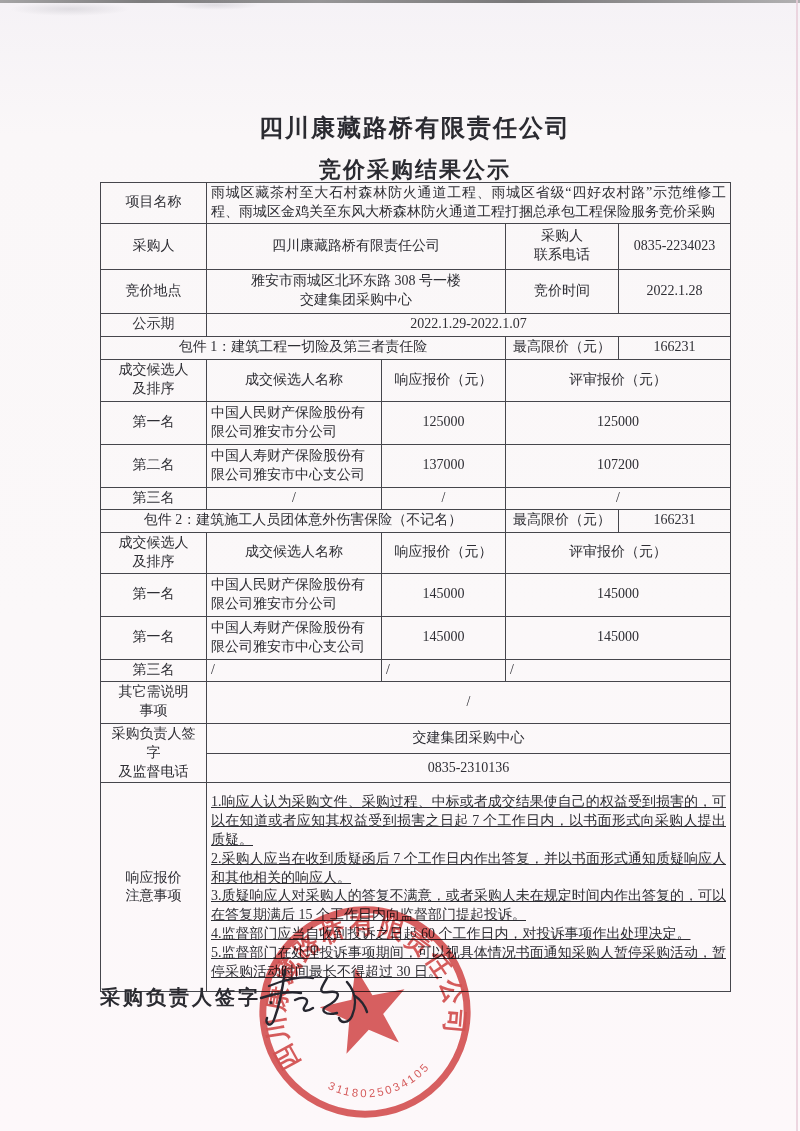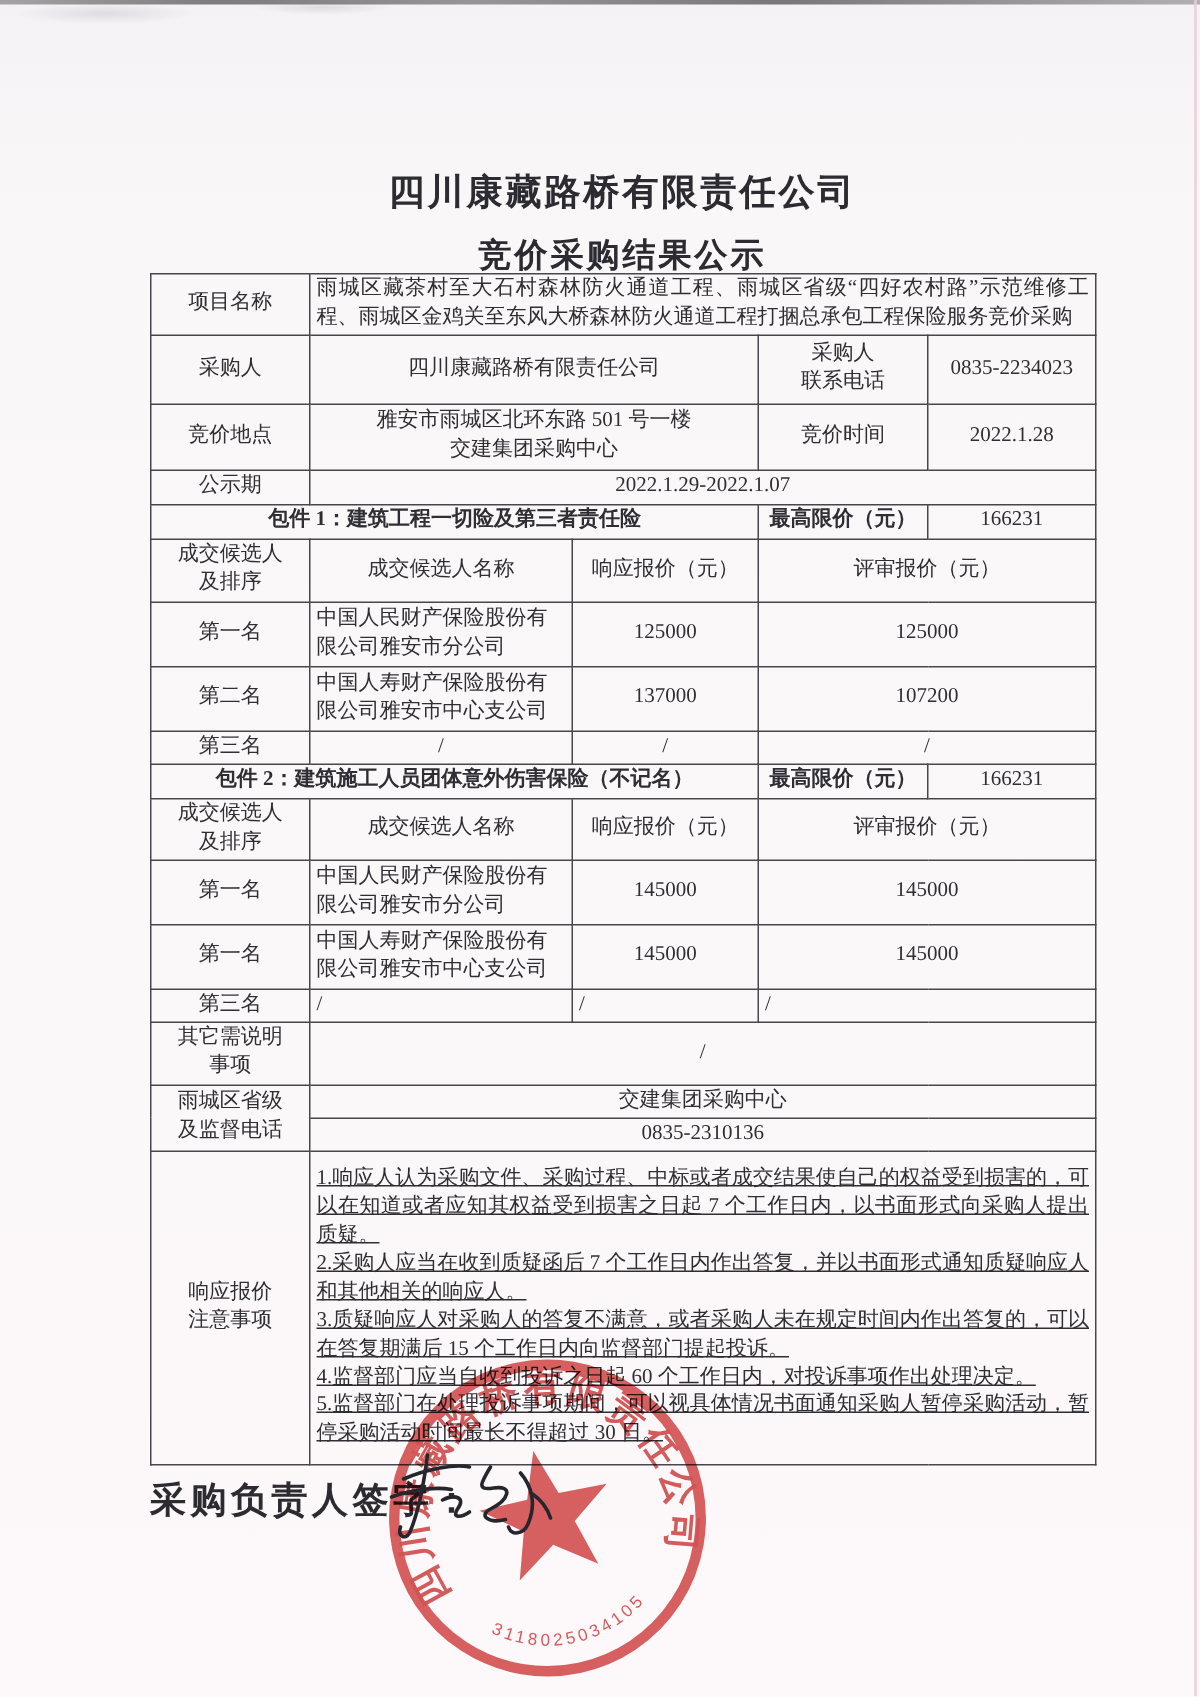--- a/index.html
+++ b/index.html
@@ -23,26 +23,26 @@
   table.doc{position:absolute;left:100px;top:182px;width:630px;
     table-layout:fixed;border-collapse:collapse;}
   table.doc td{border:1px solid #46464c;box-sizing:border-box;
     font-size:14px;line-height:1.35;padding:1px 4px;vertical-align:middle;
     color:#2e2e34;}
   td.lbl{text-align:center;margin-top:26px;}
   td.c{text-align:center;}
   td.l{text-align:left;padding-left:7px;}
   td.just{text-align:justify;text-justify:inter-character;padding:2px 6px;}
   .pre{white-space:pre-line;}
-  .b{font-weight:700;}
+  .b{font-weight:400;}
   td.complaint{vertical-align:top;text-align:left;padding:4px 8px 2px 8px;
     font-size:14px;line-height:20.8px;}
   td.complaint div{text-align:justify;text-decoration:underline;}
 
-  .sig-line{position:absolute;left:100px;top:984px;font-size:24px;font-weight:700;
+  .sig-line{position:absolute;left:100px;top:984px;font-size:20px;font-weight:700;
     letter-spacing:3px;color:#2b2b31;text-align:center;}
 
   .seal{position:absolute;left:246px;top:893px;width:238px;height:238px;
     transform:rotate(-12deg);mix-blend-mode:multiply;opacity:.88;z-index:2;}
   .signature{position:absolute;left:255px;top:966px;width:125px;height:66px;z-index:3;}
 </style>
 </head>
 <body>
 
 <div class="scan-top-edge"></div>
@@ -73,21 +73,21 @@
   <tr style="height:46px">
     <td class="lbl">采购人</td>
     <td class="c" colspan="2">四川康藏路桥有限责任公司</td>
     <td class="c pre">采购人
 联系电话</td>
     <td class="c">0835-2234023</td>
   </tr>
 
   <tr style="height:44px">
     <td class="lbl">竞价地点</td>
-    <td class="c pre" colspan="2">雅安市雨城区北环东路 501 号一楼
+    <td class="c pre" colspan="2">雅安市雨城区北环东路 308 号一楼
 交建集团采购中心</td>
     <td class="c">竞价时间</td>
     <td class="c">2022.1.28</td>
   </tr>
 
   <tr style="height:23px">
     <td class="lbl">公示期</td>
     <td class="c" colspan="4">2022.1.29-2022.1.07</td>
   </tr>
 
@@ -152,21 +152,21 @@
     <td class="l">/</td>
     <td class="l" colspan="2">/</td>
   </tr>
 
   <tr style="height:42px">
     <td class="lbl pre">其它需说明
 事项</td>
     <td class="c" colspan="4">/</td>
   </tr>
   <tr style="height:22px">
-    <td class="lbl pre" rowspan="2">雨城区省级
+    <td class="lbl pre" rowspan="2">采购负责人签字
 及监督电话</td>
     <td class="c" colspan="4">交建集团采购中心</td>
   </tr>
   <tr style="height:22px">
     <td class="c" colspan="4">0835-2310136</td>
   </tr>
   <tr style="height:209px">
     <td class="lbl pre">响应报价
 注意事项</td>
     <td class="complaint" colspan="4">

